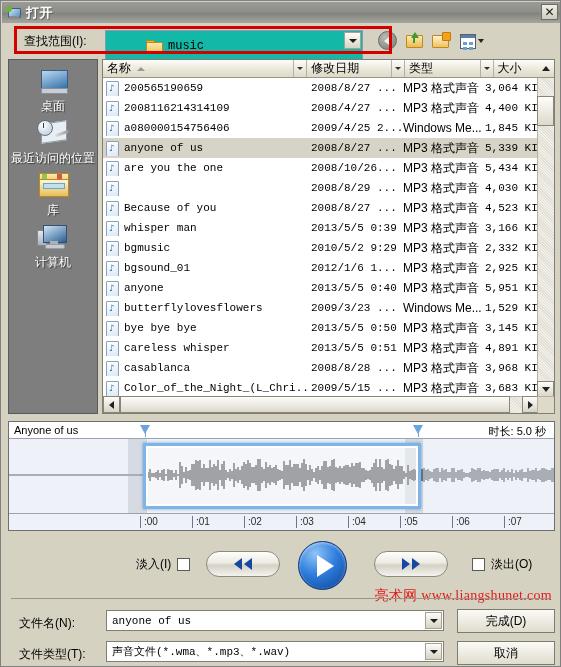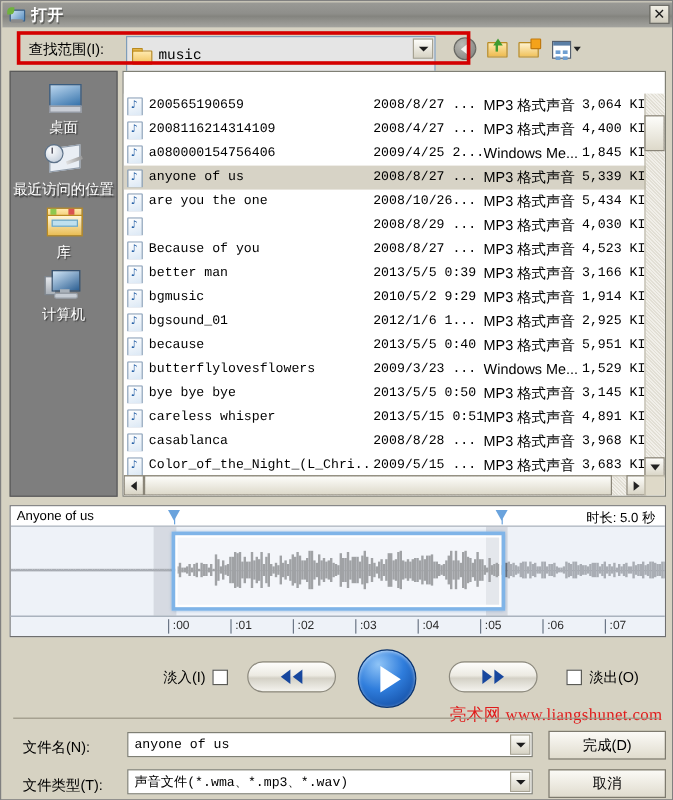--- a/index.html
+++ b/index.html
@@ -91,24 +91,24 @@
     position: absolute;
     left: 22px; top: 10px;
     font-size: 12px;
     color: #000;
     white-space: nowrap;
   }
   .lookin-combo {
     position: absolute;
     left: 103px; top: 7px;
     width: 258px; height: 32px;
-    background: #e5e5e5;
+    background: #14b8a6;
     border: 1px solid #7f9db9;
     box-sizing: border-box;
-    display: flex; align-items: center;
+    display: flex; align-items: center; padding-left: 36px;
   }
   .folder-ico {
     width: 16px; height: 13px;
     margin-left: 4px; margin-right: 6px;
     position: relative; flex:0 0 auto;
   }
   .folder-ico .tab {
     position:absolute; left:0; top:0; width:7px; height:3px;
     background:#e6b84d; border:1px solid #b98a20; border-bottom:0;
     border-radius:1px 1px 0 0;
@@ -576,20 +576,47 @@
         <div class="tower"></div>
           <div class="mon"></div>
           <div class="stand"></div>
           <div class="ft"></div>
       </div>
       <div class="plabel">计算机</div>
     </div>
   </div>
 
   <div class="filelist">
+    <div class="fl-head">
+      <div class="fl-th" style="width:208px">
+        <span>名称</span>
+        <span class="sortarrow"></span>
+      </div>
+      <div class="th-btn">
+          <div class="caret-down"></div>
+        </div>
+      <div class="fl-th" style="width:92px">
+        <span>修改日期</span>
+      </div>
+      <div class="th-btn">
+          <div class="caret-down"></div>
+        </div>
+      <div class="fl-th" style="width:82px">
+        <span>类型</span>
+      </div>
+      <div class="th-btn">
+          <div class="caret-down"></div>
+        </div>
+      <div class="fl-th" style="width:47px;border-right:0">
+        <span>大小</span>
+      </div>
+      <div class="th-btn" style="flex:0 0 17px;width:17px;border-right:0">
+        <div class="tri-up"></div>
+      </div>
+    </div>
 
     <div class="fl-body" id="fl-body">
         <div class="fl-row">
           <div class="c-name">
             <span class="music-ico">
               <span class="pg"></span>
               <span class="note">♪</span>
             </span>
             <span>200565190659</span>
           </div>
@@ -667,57 +694,57 @@
           <div class="c-date">2008/8/27 ...</div>
           <div class="c-type">MP3 格式声音</div>
           <div class="c-size">4,523 KI</div>
         </div>
         <div class="fl-row">
           <div class="c-name">
             <span class="music-ico">
               <span class="pg"></span>
               <span class="note">♪</span>
             </span>
-            <span>better man</span>
+            <span>whisper man</span>
           </div>
           <div class="c-date">2013/5/5 0:39</div>
           <div class="c-type">MP3 格式声音</div>
           <div class="c-size">3,166 KI</div>
         </div>
         <div class="fl-row">
           <div class="c-name">
             <span class="music-ico">
               <span class="pg"></span>
               <span class="note">♪</span>
             </span>
             <span>bgmusic</span>
           </div>
           <div class="c-date">2010/5/2 9:29</div>
           <div class="c-type">MP3 格式声音</div>
-          <div class="c-size">1,914 KI</div>
+          <div class="c-size">2,332 KI</div>
         </div>
         <div class="fl-row">
           <div class="c-name">
             <span class="music-ico">
               <span class="pg"></span>
               <span class="note">♪</span>
             </span>
             <span>bgsound_01</span>
           </div>
           <div class="c-date">2012/1/6 1...</div>
           <div class="c-type">MP3 格式声音</div>
           <div class="c-size">2,925 KI</div>
         </div>
         <div class="fl-row">
           <div class="c-name">
             <span class="music-ico">
               <span class="pg"></span>
               <span class="note">♪</span>
             </span>
-            <span>because</span>
+            <span>anyone</span>
           </div>
           <div class="c-date">2013/5/5 0:40</div>
           <div class="c-type">MP3 格式声音</div>
           <div class="c-size">5,951 KI</div>
         </div>
         <div class="fl-row">
           <div class="c-name">
             <span class="music-ico">
               <span class="pg"></span>
               <span class="note">♪</span>
@@ -741,21 +768,21 @@
           <div class="c-size">3,145 KI</div>
         </div>
         <div class="fl-row">
           <div class="c-name">
             <span class="music-ico">
               <span class="pg"></span>
               <span class="note">♪</span>
             </span>
             <span>careless whisper</span>
           </div>
-          <div class="c-date">2013/5/15 0:51</div>
+          <div class="c-date">2013/5/5 0:51</div>
           <div class="c-type">MP3 格式声音</div>
           <div class="c-size">4,891 KI</div>
         </div>
         <div class="fl-row">
           <div class="c-name">
             <span class="music-ico">
               <span class="pg"></span>
               <span class="note">♪</span>
             </span>
             <span>casablanca</span>

